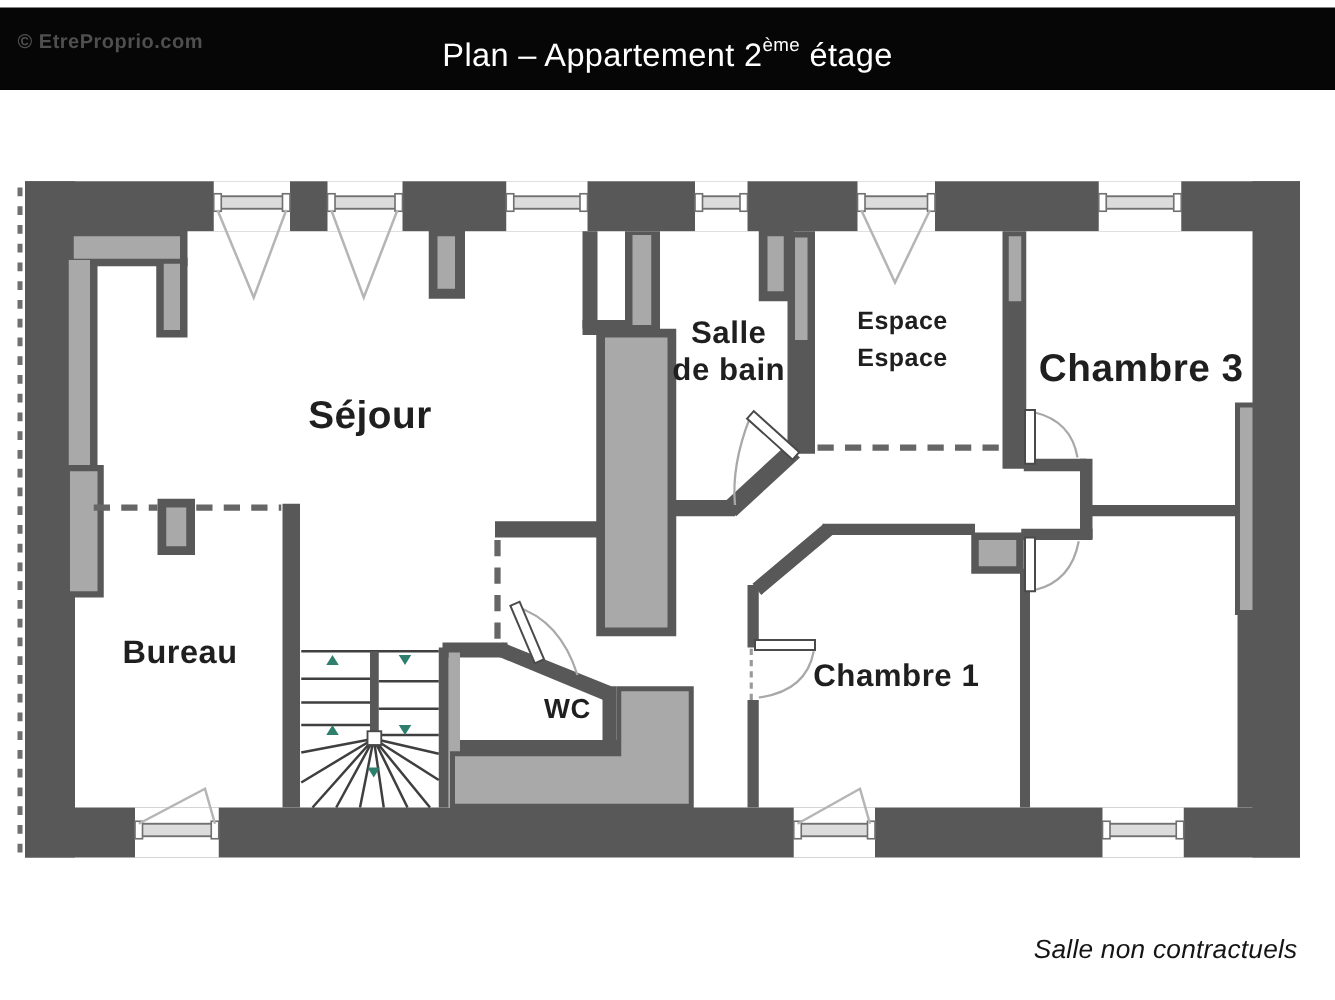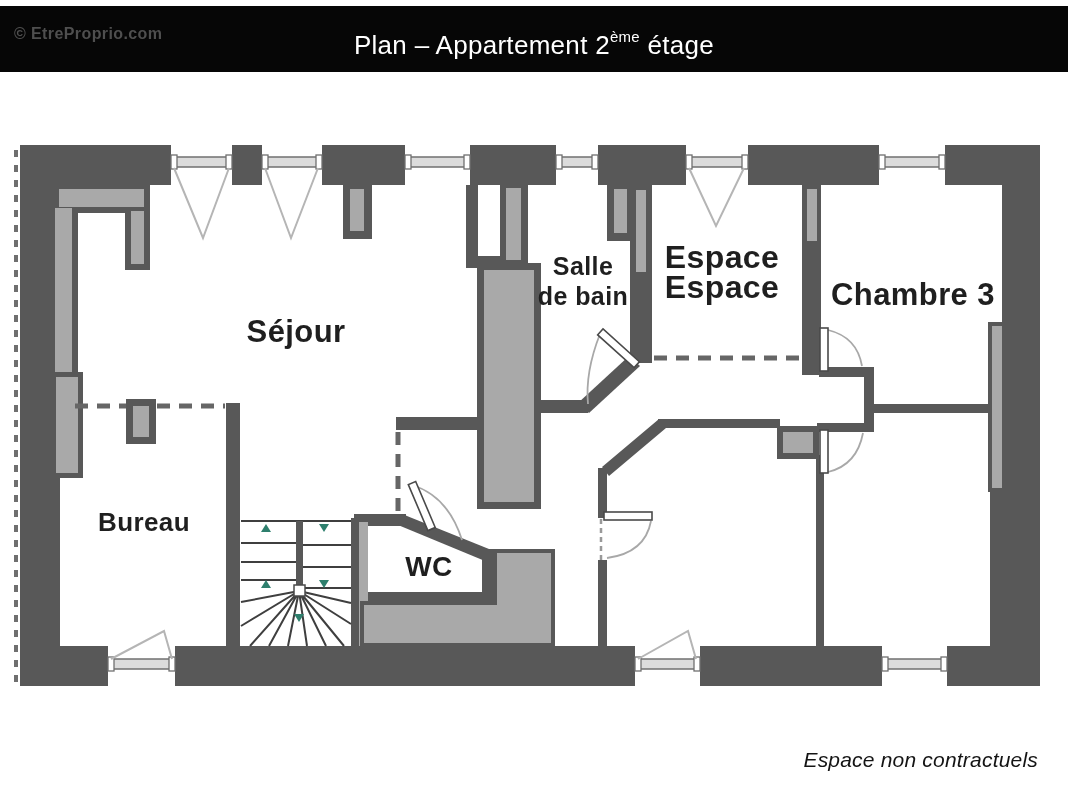--- a/index.html
+++ b/index.html
@@ -193,25 +193,26 @@
       </g>
       <g>
         <path class="arc" d="M828,330 Q857,337 862,366"></path>
         <rect class="door-leaf" x="820" y="328" width="8" height="43"></rect>
       </g>
     </g>
   </svg>
 
   <div class="room-label" style="left:296px;top:332px;font-size:31px">Séjour</div>
   <div class="room-label" style="left:144px;top:522px;font-size:26px">Bureau</div>
-  <div class="room-label" style="left:429px;top:567px;font-size:28px">WC</div>
+  <div class="room-label" style="left:454px;top:567px;font-size:22px">WC</div>
   <div class="room-label" style="left:583px;top:281px;font-size:25px">
     <div class="l2line">Salle</div>
     <div class="l2line">de bain</div>
   </div>
-  <div class="room-label" style="left:722px;top:272px;font-size:32px">
+  <div class="room-label" style="left:722px;top:272px;font-size:20px">
     <div class="l2line">Espace</div>
     <div class="l2line">Espace</div>
   </div>
   <div class="room-label" style="left:913px;top:295px;font-size:31px">Chambre 3</div>
-
-  <div class="footer-note">Espace non contractuels</div>
+  <div class="room-label" style="left:717px;top:541px;font-size:25px">Chambre 1</div>
+
+  <div class="footer-note">Salle non contractuels</div>
 </div>
 
 </body></html>

